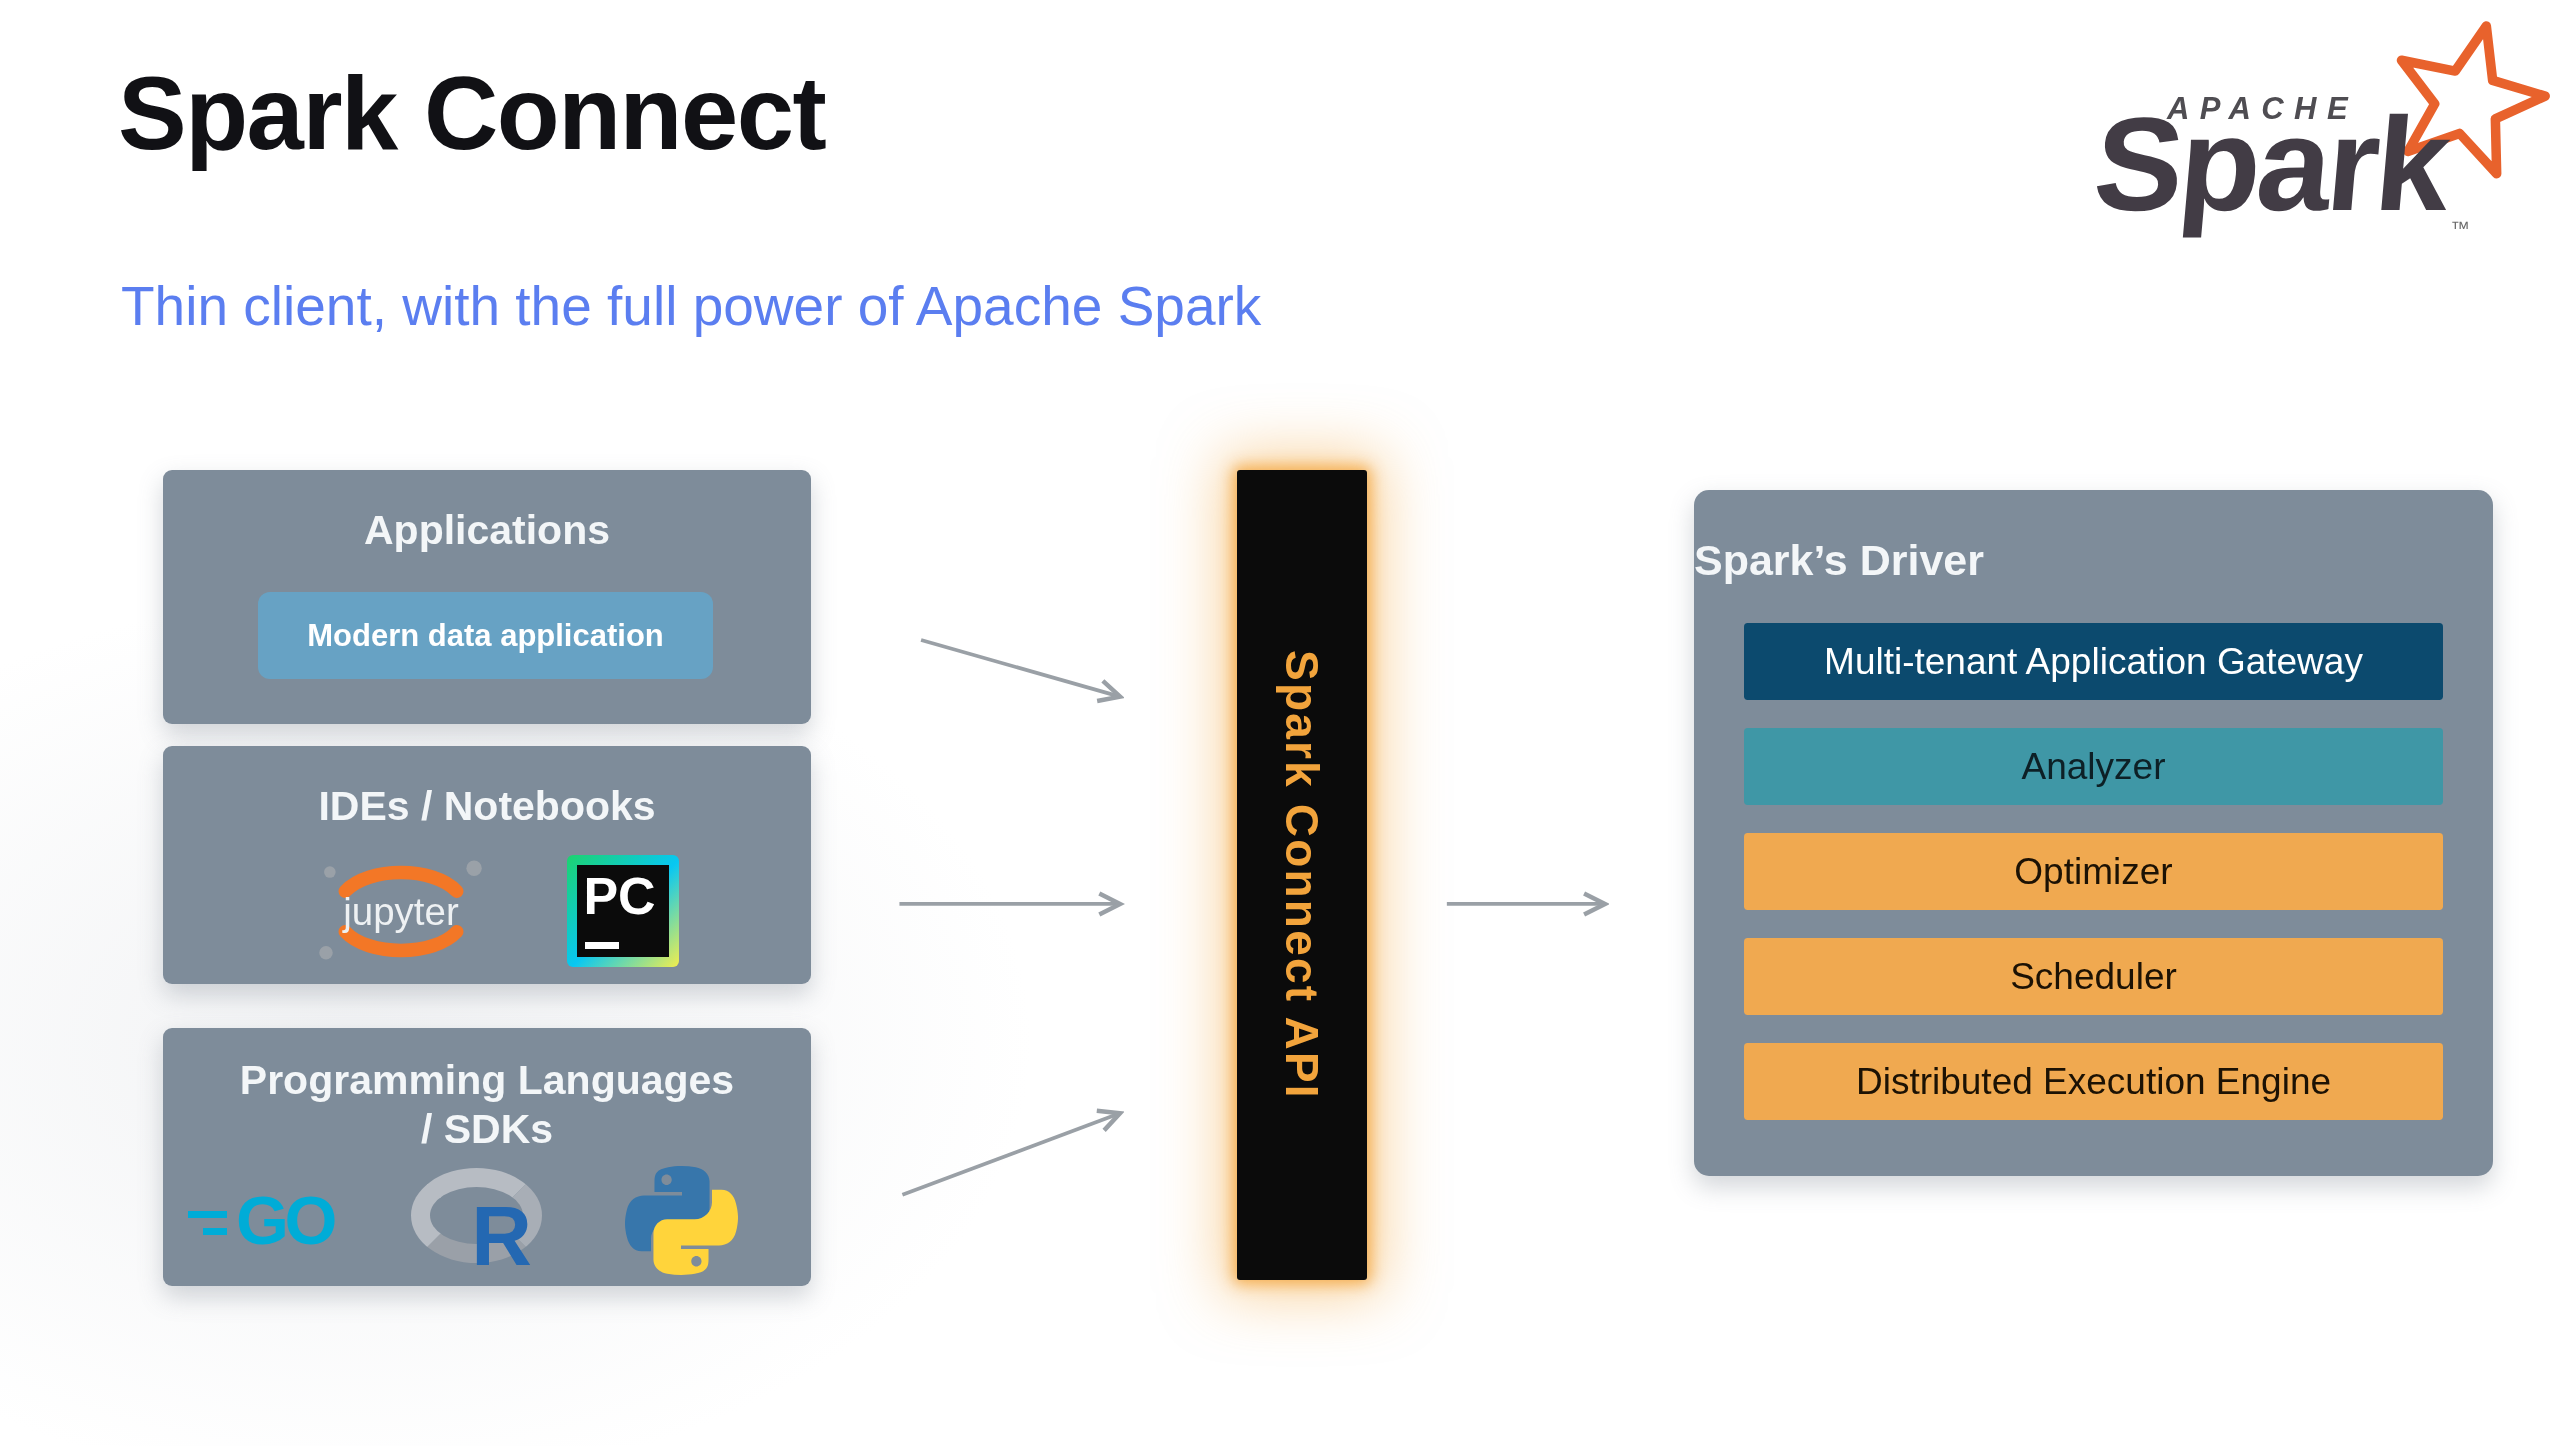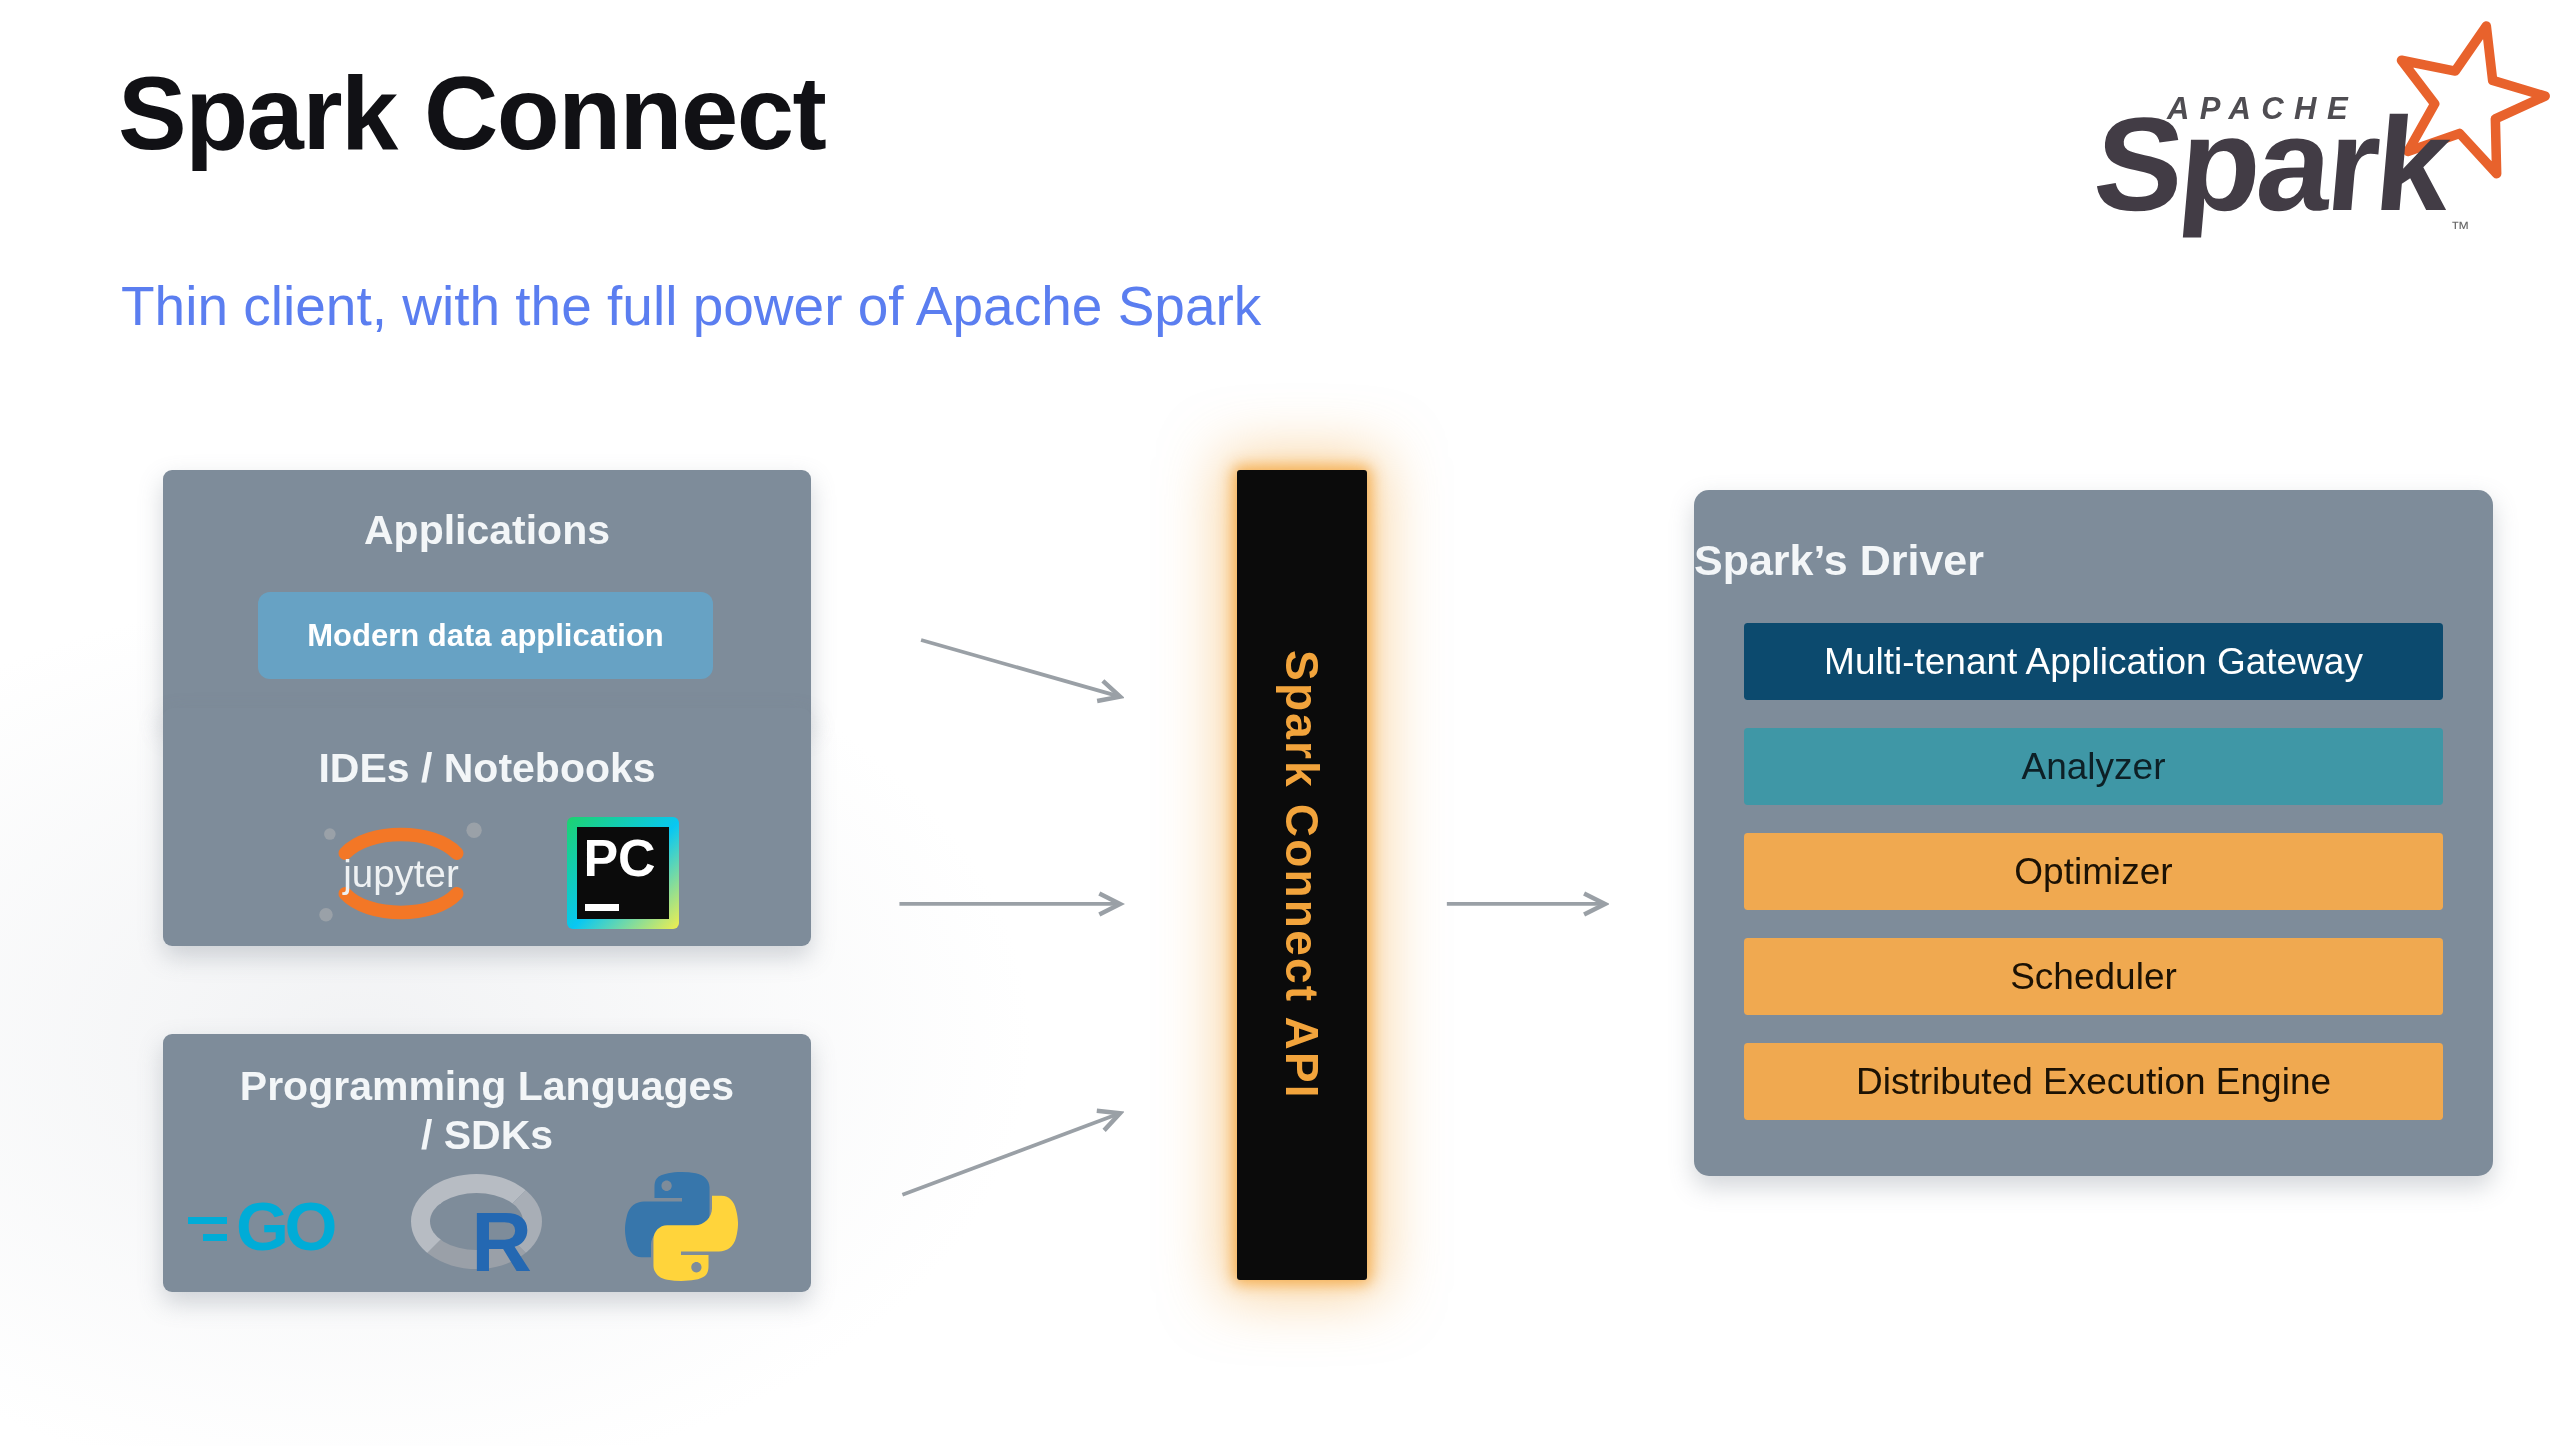--- a/index.html
+++ b/index.html
@@ -19,22 +19,22 @@
   .brand-apache{position:absolute;right:200px;top:81px;font-size:31px;letter-spacing:10.4px;
                 font-weight:700;color:#4f4d52;font-style:italic;}
   .brand-name{position:absolute;right:112px;top:88px;font-size:133px;font-weight:700;color:#423c45;
               letter-spacing:-3.7px;transform:skewX(-5deg);line-height:1;}
   .brand-tm{position:absolute;right:88px;top:207px;font-size:19.4px;color:#6b6b6b;font-weight:400;}
 
   
   .panel{position:absolute;left:163px;width:648px;background:#7e8c9a;border-radius:9px;
          box-shadow:0 10.4px 25px rgba(110,120,132,.30);color:#f3f6f8;}
   .src1{top:470px;height:254px;}
-  .src2{top:708px;height:238px;}
-  .src3{top:1028px;height:258px;margin-top:6px;}
+  .src2{top:746px;height:238px;}
+  .src3{top:1028px;height:258px;}
   .panel-title{text-align:center;margin-top:37px;font-size:41px;font-weight:600;color:#f3f6f8;}
   .src3 .panel-title{margin-top:28px;padding:0 69px;line-height:1.2;}
 
   .app-chip{position:absolute;left:95px;top:122px;width:455px;height:87px;background:#67a2c4;
             border-radius:12px;display:flex;align-items:center;justify-content:center;
             font-size:31px;font-weight:700;color:#ffffff;}
 
   .ide-logos{position:absolute;top:88px;left:0;right:0;height:154px;display:flex;
              justify-content:center;align-items:center;gap:60px;}
   .jupyter-text{font-family:"Liberation Sans",sans-serif;}

